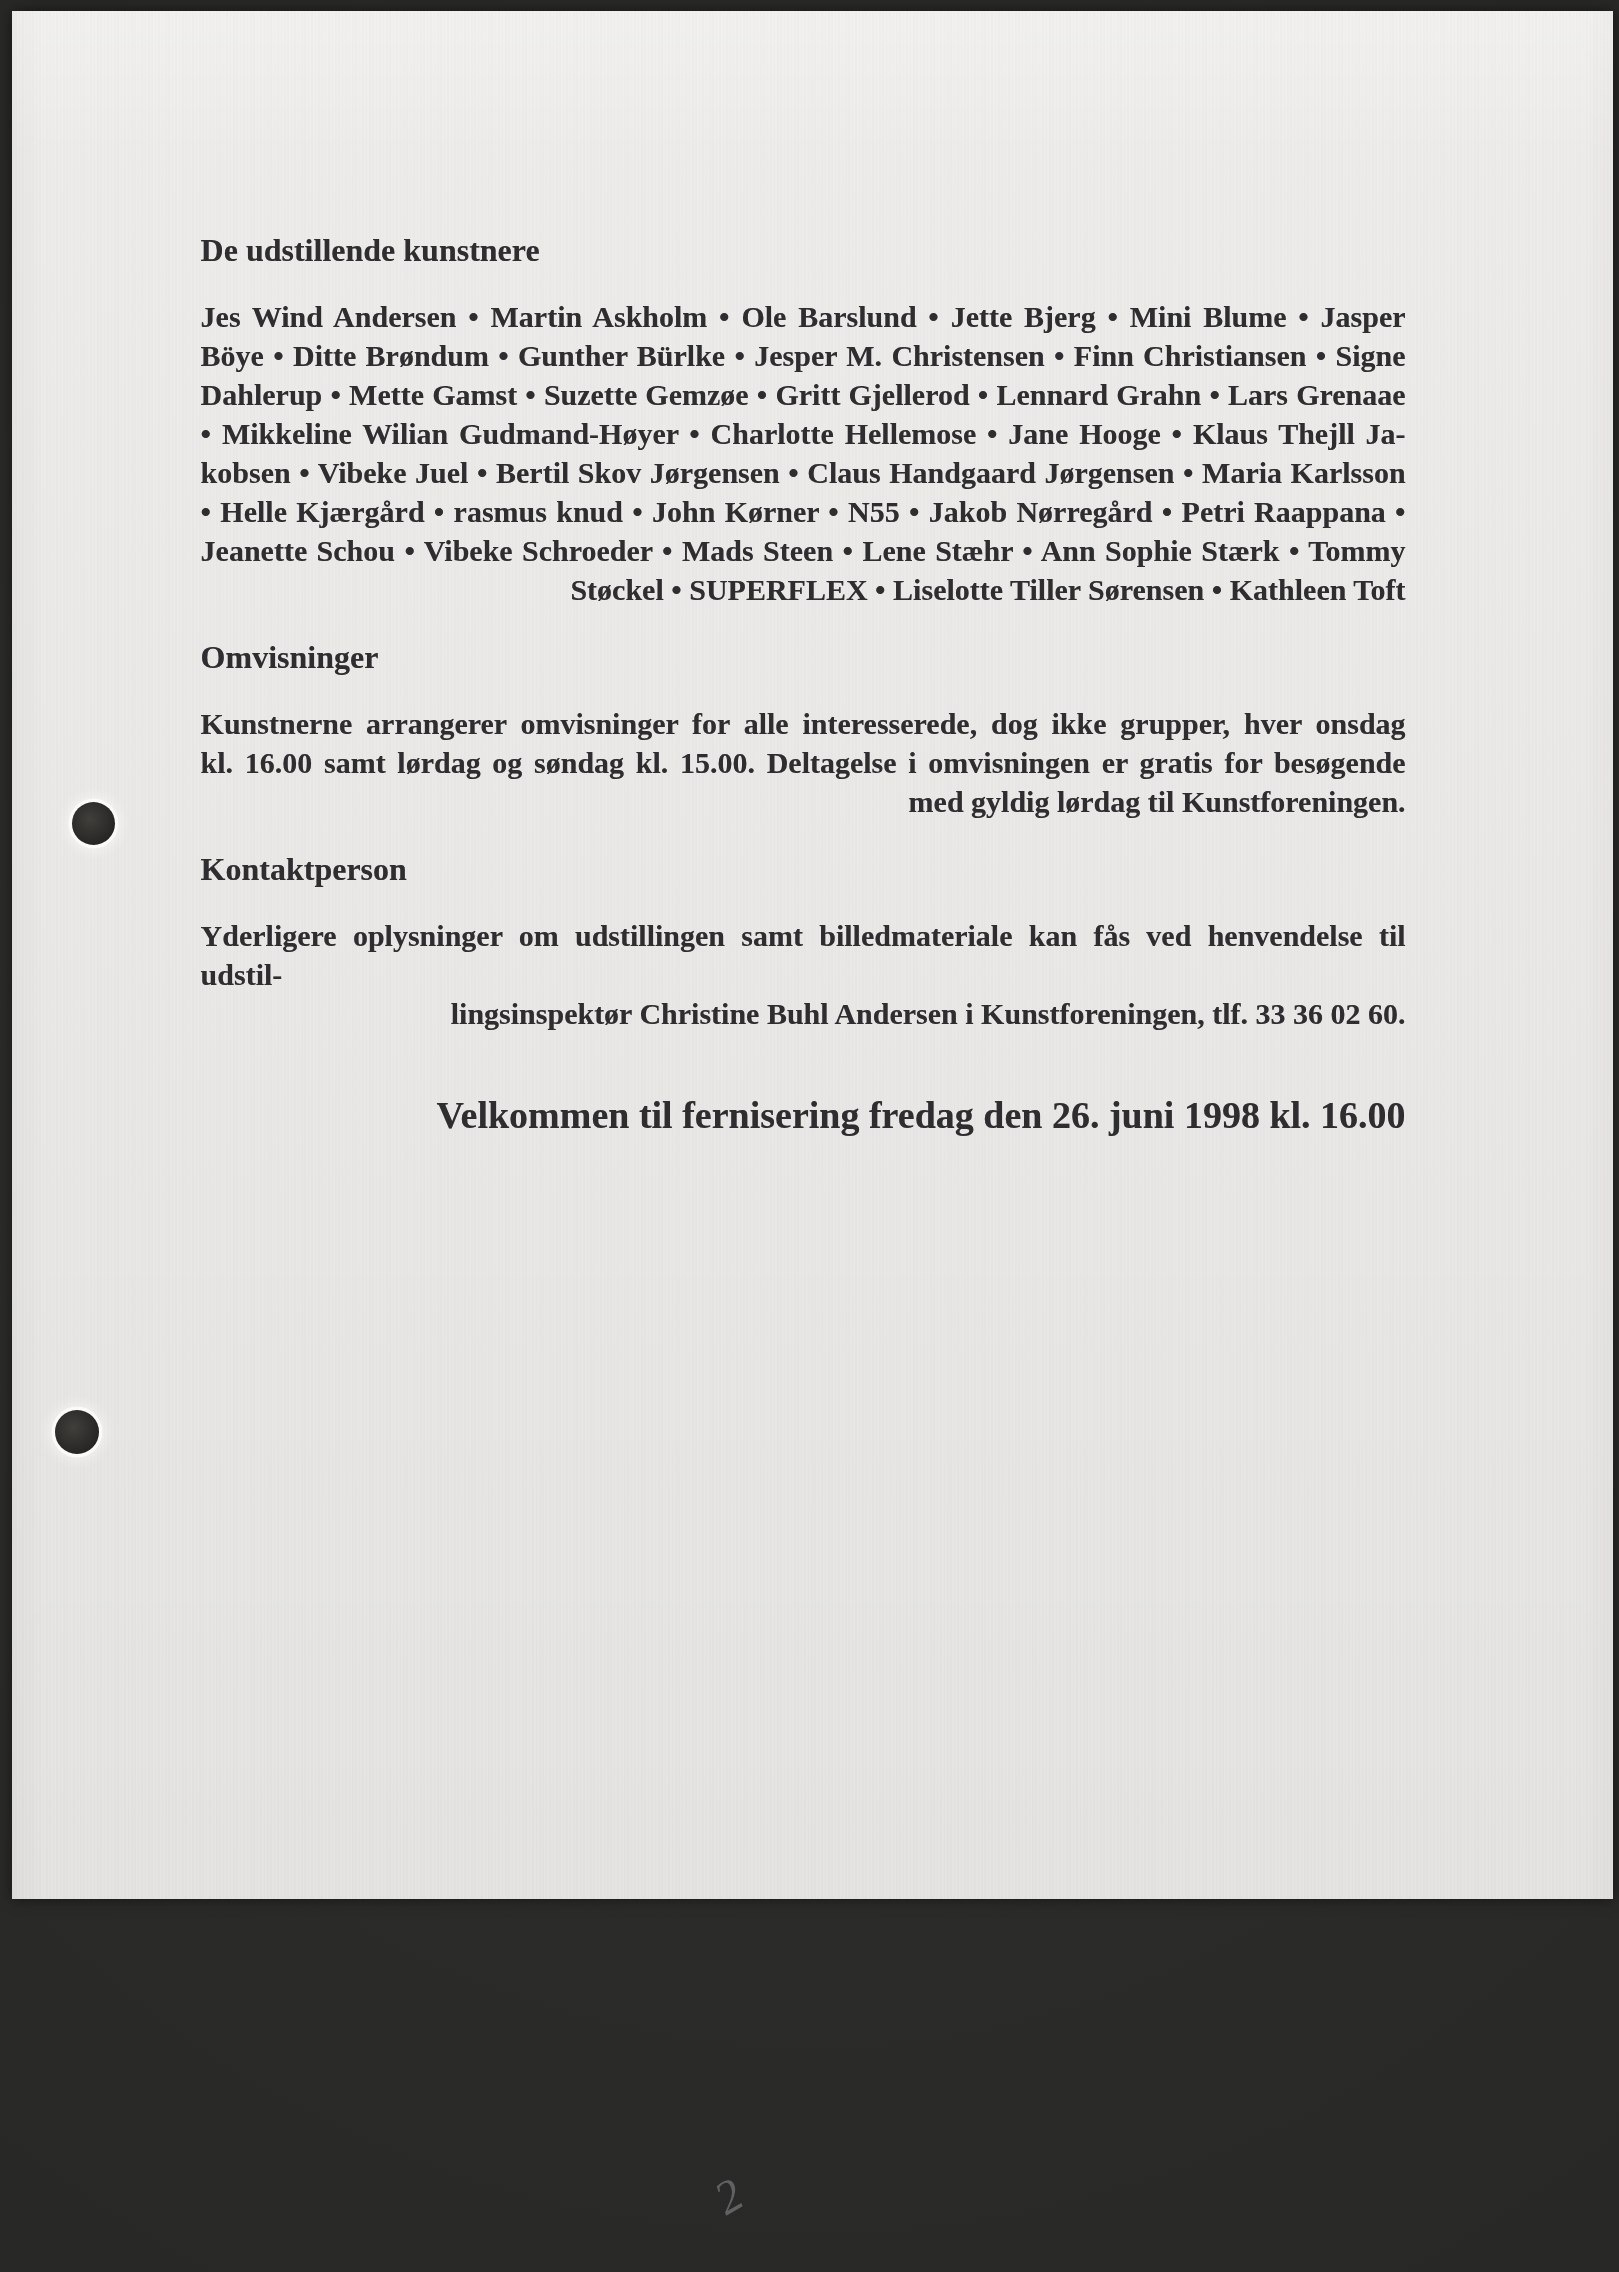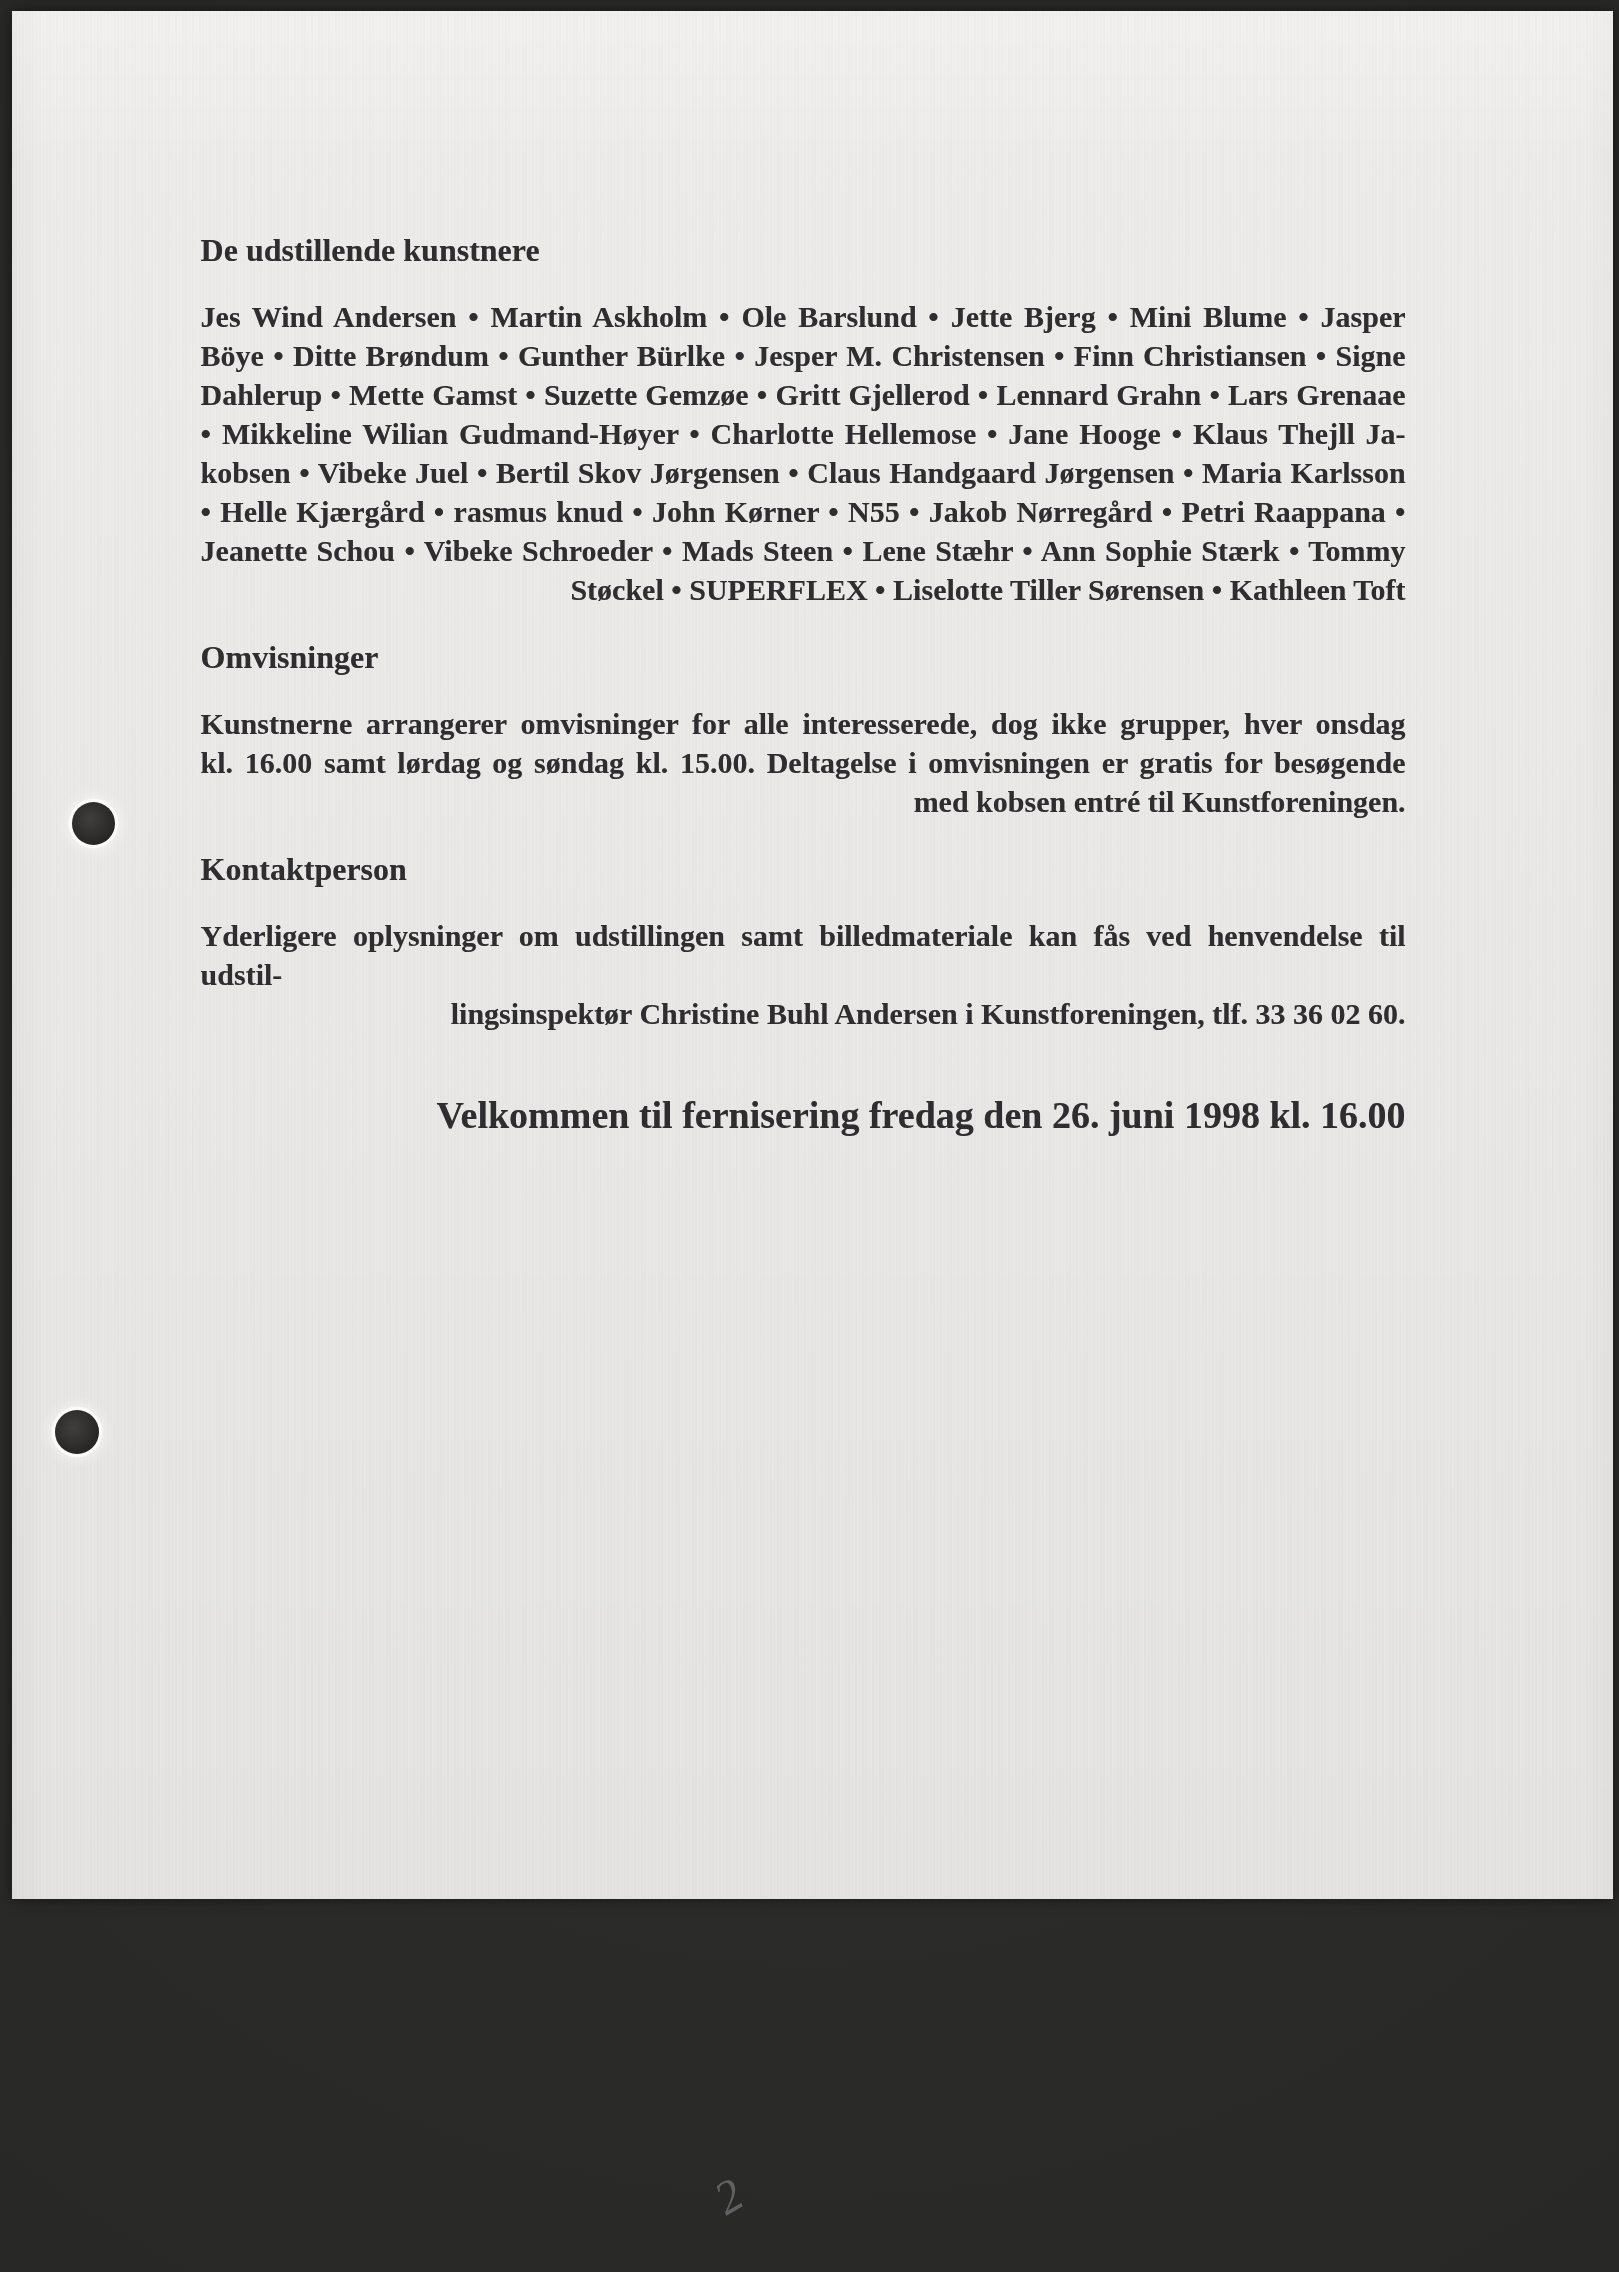--- a/index.html
+++ b/index.html
@@ -117,21 +117,21 @@
           <div class="jline">Jeanette Schou • Vibeke Schroeder • Mads Steen • Lene Stæhr • Ann Sophie Stærk • Tommy</div>
           <div class="lline">Støckel • SUPERFLEX • Liselotte Tiller Sørensen • Kathleen Toft</div>
         </div>
       </div>
 
       <div class="section">
         <h2 class="heading">Omvisninger</h2>
         <div class="para">
           <div class="jline">Kunstnerne arrangerer omvisninger for alle interesserede, dog ikke grupper, hver onsdag</div>
           <div class="jline">kl. 16.00 samt lørdag og søndag kl. 15.00. Deltagelse i omvisningen er gratis for besøgende</div>
-          <div class="lline">med kobsen entré til Kunstforeningen.</div>
+          <div class="lline">med gyldig lørdag til Kunstforeningen.</div>
         </div>
       </div>
 
       <div class="section">
         <h2 class="heading">Kontaktperson</h2>
         <div class="para">
           <div class="jline">Yderligere oplysninger om udstillingen samt billedmateriale kan fås ved henvendelse til udstil-</div>
           <div class="lline">lingsinspektør Christine Buhl Andersen i Kunstforeningen, tlf. 33 36 02 60.</div>
         </div>
       </div>

